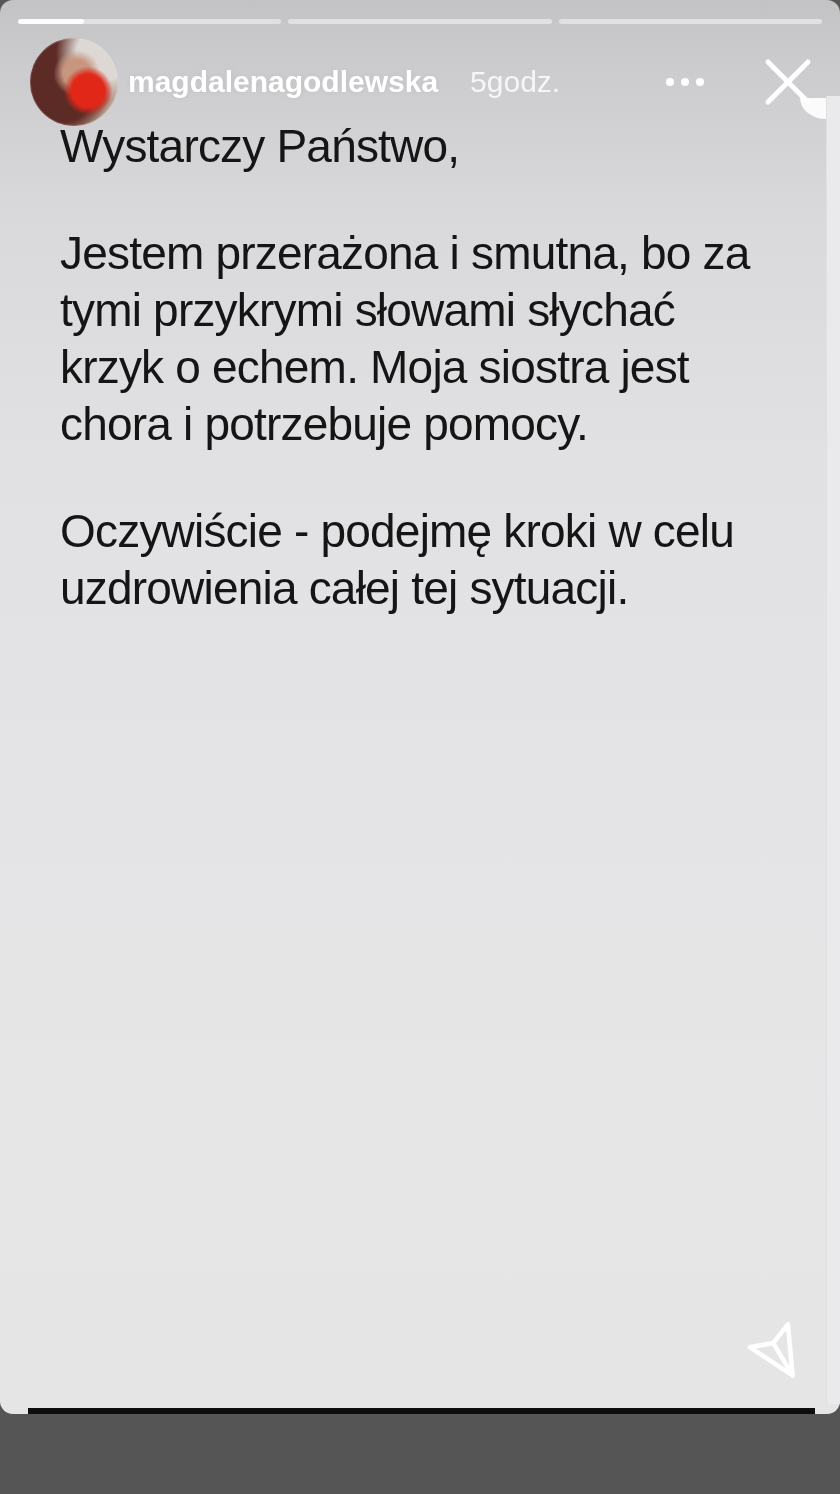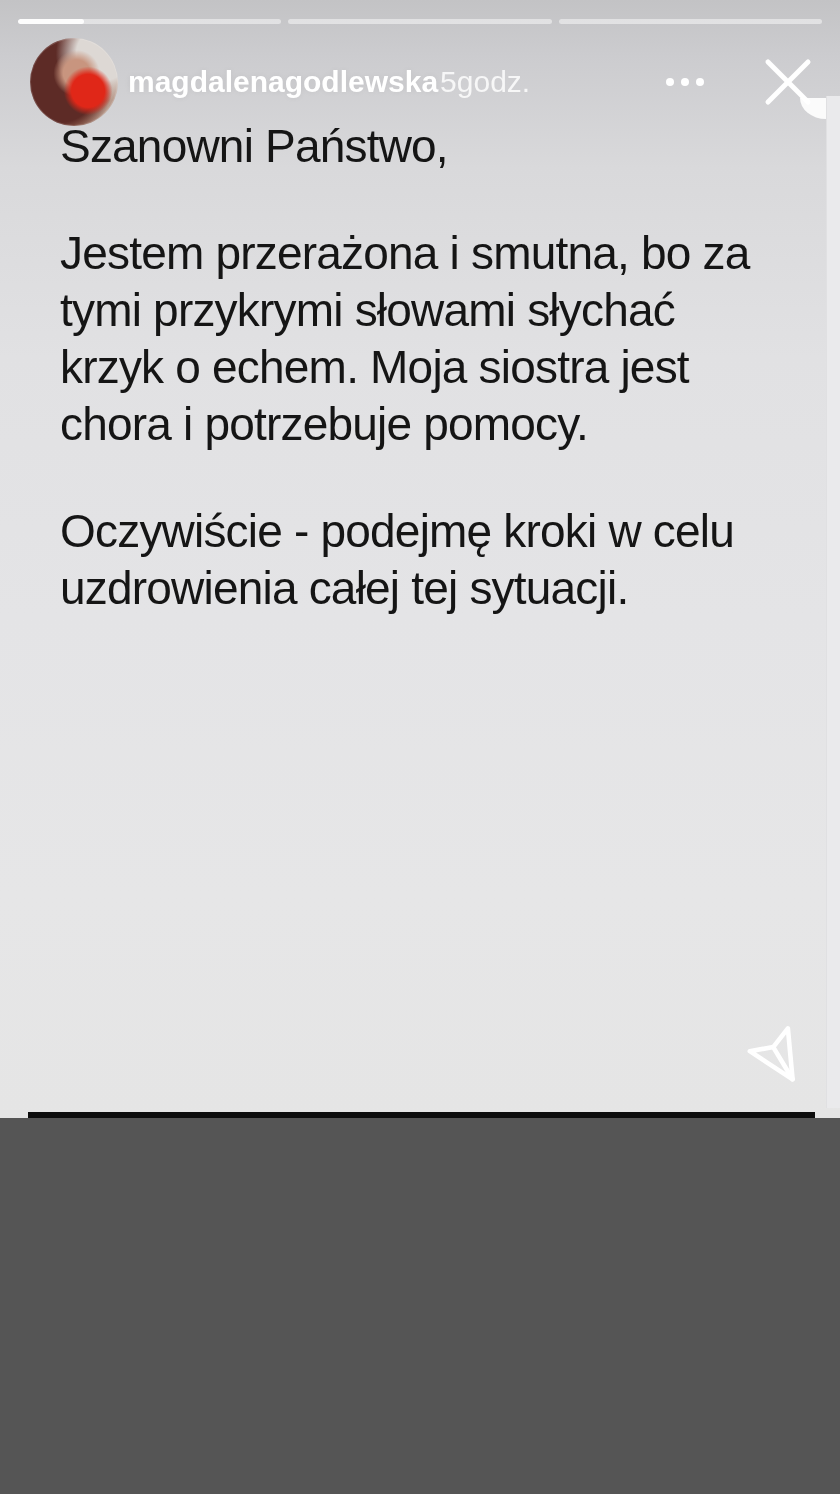--- a/index.html
+++ b/index.html
@@ -1,19 +1,20 @@
 <!DOCTYPE html>
 <html><head>
 <meta charset="utf-8">
 <style>
   html,body{margin:0;padding:0;background:#555;}
   .canvas{
-    position:relative;width:840px;height:1118px;overflow:hidden;
+    position:relative;width:840px;height:1414px;overflow:hidden;
     font-family:"Liberation Sans","DejaVu Sans",sans-serif;
     background:linear-gradient(180deg,#c3c3c5 0%,#cccccf 5%,#d9d9db 15%,#e1e1e3 32%,#e4e4e6 55%,#e6e6e7 80%,#e5e5e5 100%);
+    border-radius:13px;
   }
   
   .edge-strip{position:absolute;top:96px;right:0;bottom:10px;width:13px;
     background:#eaeaec;border-left:1px solid rgba(0,0,0,0.04);}
   
   .progress{position:absolute;top:19px;left:18px;right:18px;display:flex;gap:7px;}
   .seg{flex:1;height:5px;border-radius:3px;background:rgba(255,255,255,0.48);overflow:hidden;}
   .seg .fill{height:100%;width:0;background:#fdfdfd;border-radius:3px;}
   
   .header{position:absolute;top:36px;left:30px;right:18px;height:92px;display:flex;align-items:center;}
@@ -22,21 +23,21 @@
     background:
       radial-gradient(circle at 66% 60%, #e02718 0 21%, rgba(224,39,24,0) 31%),
       radial-gradient(circle at 53% 40%, #c8957f 0 19%, rgba(200,149,127,0) 33%),
       radial-gradient(circle at 83% 18%, #ddd8d4 0 26%, rgba(221,216,212,0) 46%),
       radial-gradient(circle at 34% 52%, #5d2b26 0 52%, rgba(93,43,38,0) 72%),
       linear-gradient(125deg,#6b332c 0%,#7c4036 45%,#a97b66 72%,#cdc5c0 100%);
     box-shadow:0 0 0 1px rgba(255,255,255,0.15) inset;
   }
   .username{margin-left:10px;font-size:30px;font-weight:700;color:#ffffff;
     text-shadow:0 0 6px rgba(0,0,0,0.06);}
-  .timestamp{margin-left:2px;font-size:30px;color:rgba(255,255,255,0.82);}
+  .timestamp{margin-left:32px;font-size:30px;color:rgba(255,255,255,0.82);}
   .spacer{flex:1;}
   .more-btn{display:flex;gap:7px;align-items:center;margin-right:46px;padding:10px;cursor:pointer;}
   .more-btn i{width:8px;height:8px;border-radius:50%;background:#fff;display:block;}
   .close-btn{width:56px;height:56px;position:relative;cursor:pointer;margin-right:6px;}
   .close-btn svg{width:100%;height:100%;}
   
   .story-text{position:absolute;top:118px;left:60px;right:28px;}
   .story-text p{
     margin:0 0 50px 0;font-size:46px;line-height:57px;letter-spacing:-0.8px;
     color:#151515;white-space:pre-line;
@@ -79,21 +80,21 @@
     </div>
     <div class="close-btn">
       <svg viewBox="0 0 56 56">
         <line x1="8" y1="8" x2="48" y2="48" stroke="#ffffff" stroke-width="5" stroke-linecap="round"></line>
         <line x1="48" y1="8" x2="8" y2="48" stroke="#ffffff" stroke-width="5" stroke-linecap="round"></line>
       </svg>
     </div>
   </div>
 
   <div class="story-text">
-    <p>Szanowni Państwo,</p>
+    <p>Wystarczy Państwo,</p>
     <p>Jestem przerażona i smutna, bo za
 tymi przykrymi słowami słychać
 krzyk o echem. Moja siostra jest
 chora i potrzebuje pomocy.</p>
     <p>Oczywiście - podejmę kroki w celu
 uzdrowienia całej tej sytuacji.</p>
   </div>
 
   <div class="share-btn">
     <svg viewBox="0 0 24 24" fill="none" stroke="#ffffff" stroke-width="1.9" stroke-linecap="round" stroke-linejoin="round">

